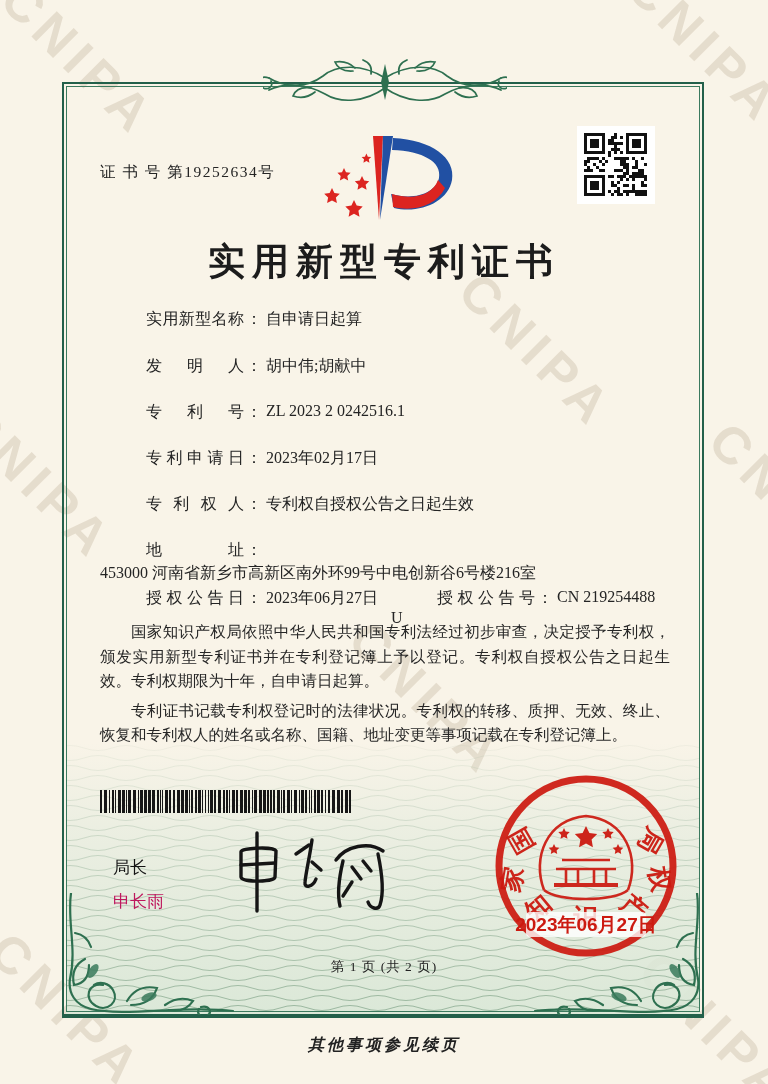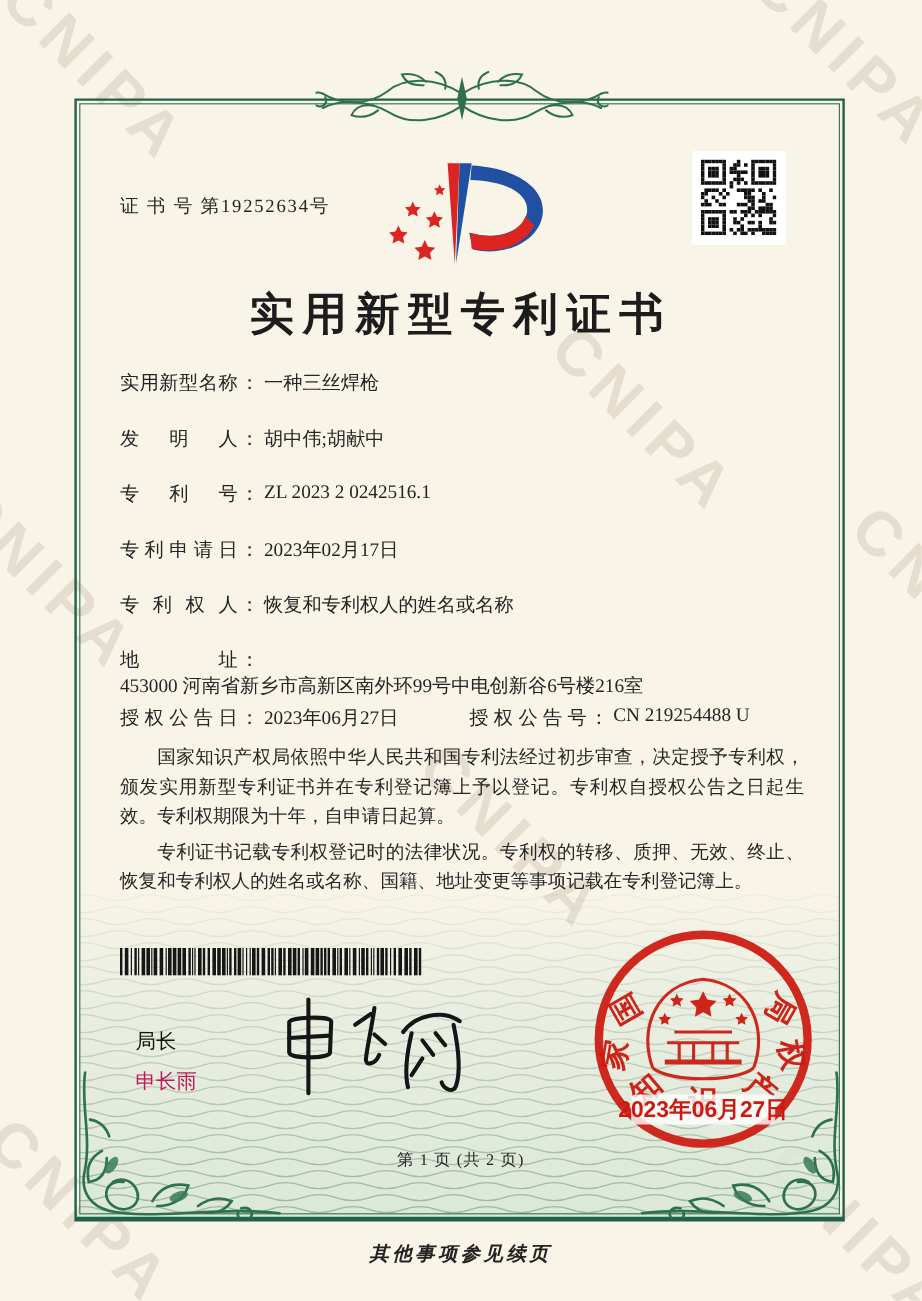--- a/index.html
+++ b/index.html
@@ -32,21 +32,21 @@
   .orn{position:absolute;pointer-events:none;}
   .cert-no{position:absolute;left:100px;top:125px;font-size:15.5px;letter-spacing:1.5px;margin-top:37px;}
   .logo{position:absolute;left:320px;top:128px;}
   .qr-wrap{position:absolute;left:577px;top:126px;width:78px;height:78px;background:#ffffff;}
   .qr-wrap svg{position:absolute;left:7px;top:7px;}
   .title{
     position:absolute;left:0;top:237px;width:100%;text-align:center;
     font-size:37px;font-weight:bold;letter-spacing:7px;color:#1c1c1c;font-family:Liberation Serif, serif;
   }
   .row{position:absolute;left:100px;width:568px;font-size:16px;}
-  .flabel{display:inline-block;width:98px;text-align:justify;text-align-last:justify;vertical-align:top;}
+  .flabel{display:inline-block;width:98px;text-align:justify;text-align-last:justify;vertical-align:top;margin-left:46px;}
   .colon{display:inline-block;margin:0 4px 0 2px;vertical-align:top;}
   .fvalue{vertical-align:top;}
   .fvalue.wrap{display:inline-block;width:450px;white-space:normal;line-height:24px;}
   .grp2{position:absolute;left:291px;top:0;}
   .bodytext{
     position:absolute;left:100px;top:620px;width:570px;
     font-size:15.5px;line-height:24.6px;text-align:justify;
     color:#262626;
   }
   .bodytext p{margin:0 0 5px 0;text-indent:2em;}
@@ -393,33 +393,33 @@
       <rect x="9" y="60" width="3" height="3" fill="#111"></rect>
       <rect x="12" y="60" width="3" height="3" fill="#111"></rect>
       <rect x="15" y="60" width="3" height="3" fill="#111"></rect>
       <rect x="18" y="60" width="3" height="3" fill="#111"></rect>
     </svg>
   </div>
 
 <div class="title">实用新型专利证书</div>
 
 <div class="row" style="top:309px">
-  <span class="flabel">实用新型名称</span><span class="colon">：</span><span class="fvalue">一种三丝焊枪</span>
+  <span class="flabel">实用新型名称</span><span class="colon">：</span><span class="fvalue">自申请日起算</span>
 </div>
 <div class="row" style="top:356px">
   <span class="flabel">发明人</span><span class="colon">：</span><span class="fvalue">胡中伟;胡献中</span>
 </div>
 <div class="row" style="top:402px">
   <span class="flabel">专利号</span><span class="colon">：</span><span class="fvalue">ZL 2023 2 0242516.1</span>
 </div>
 <div class="row" style="top:448px">
   <span class="flabel">专利申请日</span><span class="colon">：</span><span class="fvalue">2023年02月17日</span>
 </div>
 <div class="row" style="top:494px">
-  <span class="flabel">专利权人</span><span class="colon">：</span><span class="fvalue">恢复和专利权人的姓名或名称</span>
+  <span class="flabel">专利权人</span><span class="colon">：</span><span class="fvalue">专利权自授权公告之日起生效</span>
 </div>
 <div class="row" style="top:540px">
   <span class="flabel">地址</span><span class="colon">：</span><span class="fvalue wrap">453000 河南省新乡市高新区南外环99号中电创新谷6号楼216室</span>
 </div>
 <div class="row" style="top:588px">
   <span class="flabel">授权公告日</span><span class="colon">：</span><span class="fvalue">2023年06月27日</span>
   <span class="grp2">
     <span class="flabel">授权公告号</span><span class="colon">：</span><span class="fvalue">CN 219254488 U</span>
   </span>
 </div>

